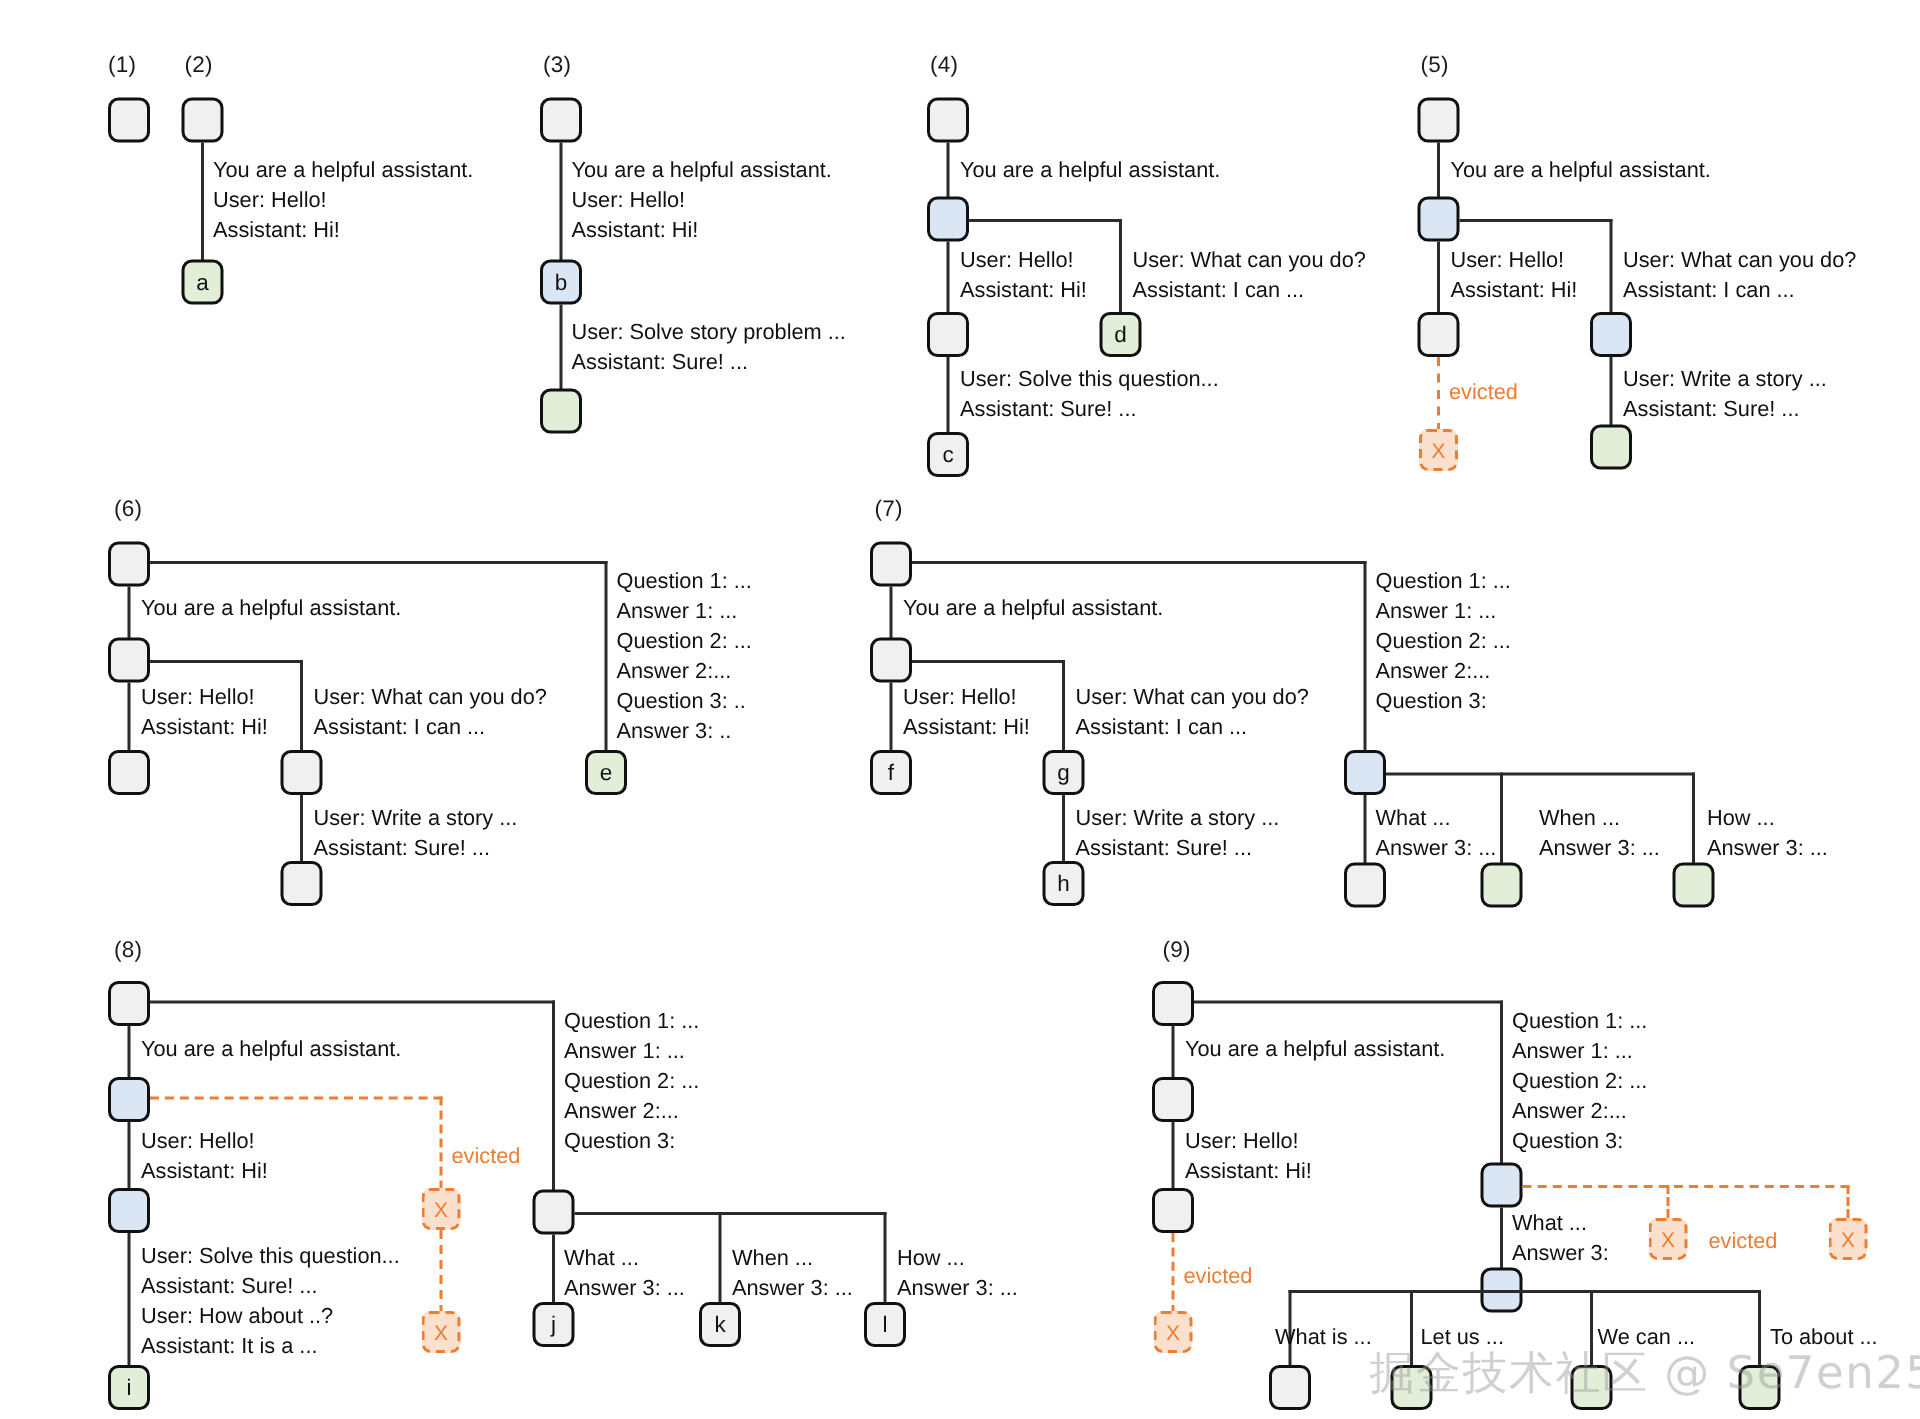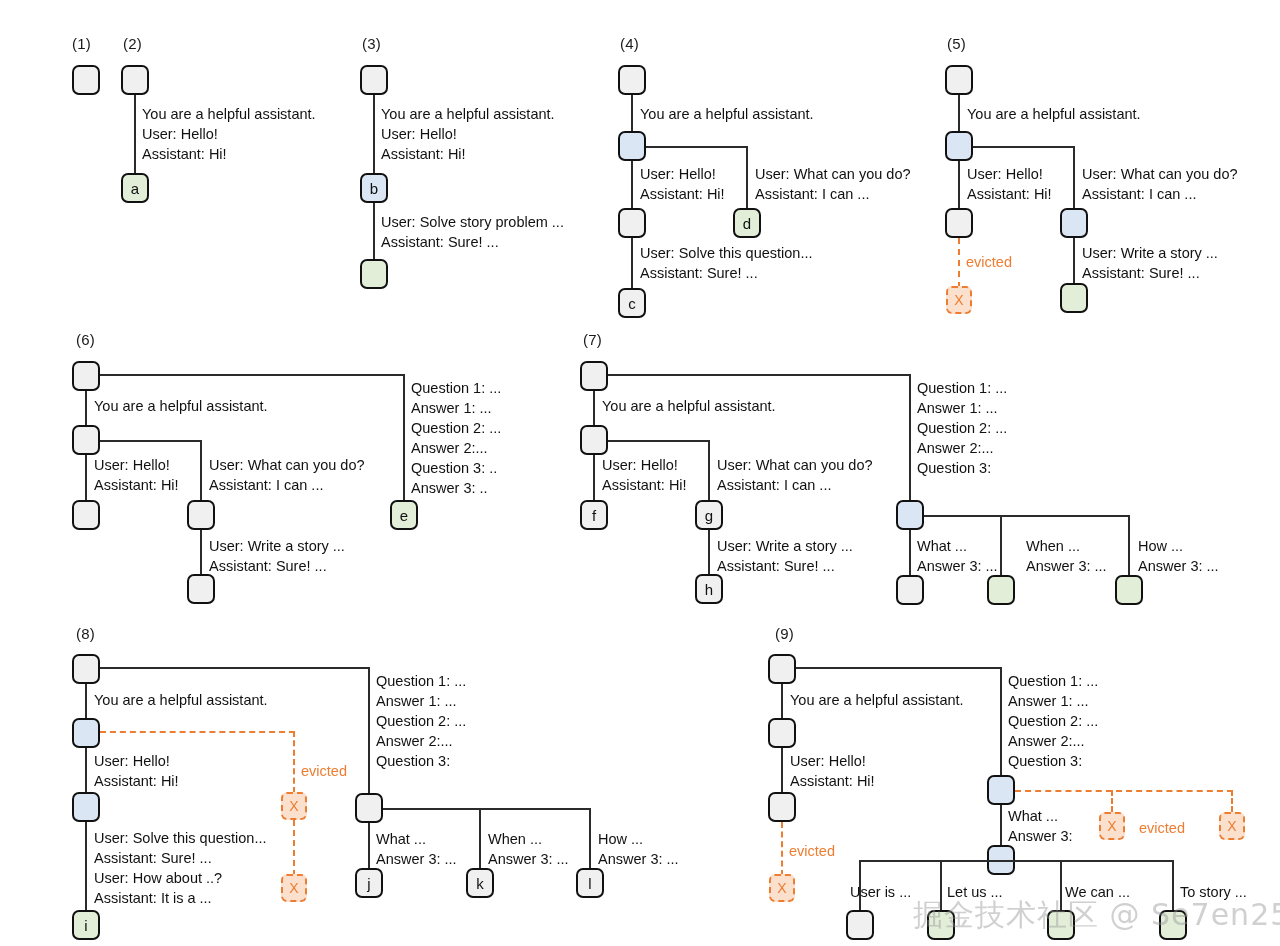--- a/index.html
+++ b/index.html
@@ -258,21 +258,21 @@
     <div class="txt" style="left:790px;top:690px;">You are a helpful assistant.</div>
     <div class="txt" style="left:790px;top:751px;">User: Hello!
 Assistant: Hi!</div>
     <div class="txt" style="left:1008px;top:671px;">Question 1: ...
 Answer 1: ...
 Question 2: ...
 Answer 2:...
 Question 3:</div>
     <div class="txt" style="left:1008px;top:806px;">What ...
 Answer 3:</div>
-    <div class="txt" style="left:850px;top:882px;">User is ...</div>
+    <div class="txt" style="left:850px;top:882px;">What is ...</div>
     <div class="txt" style="left:947px;top:882px;">Let us ...</div>
     <div class="txt" style="left:1065px;top:882px;">We can ...</div>
-    <div class="txt" style="left:1180px;top:882px;">To story ...</div>
+    <div class="txt" style="left:1180px;top:882px;">To about ...</div>
   </div>
 
   <div class="wm" style="left:913px;top:895px;">掘金技术社区 @ Se7en258</div>
 
 </div>
 
 </body></html>

